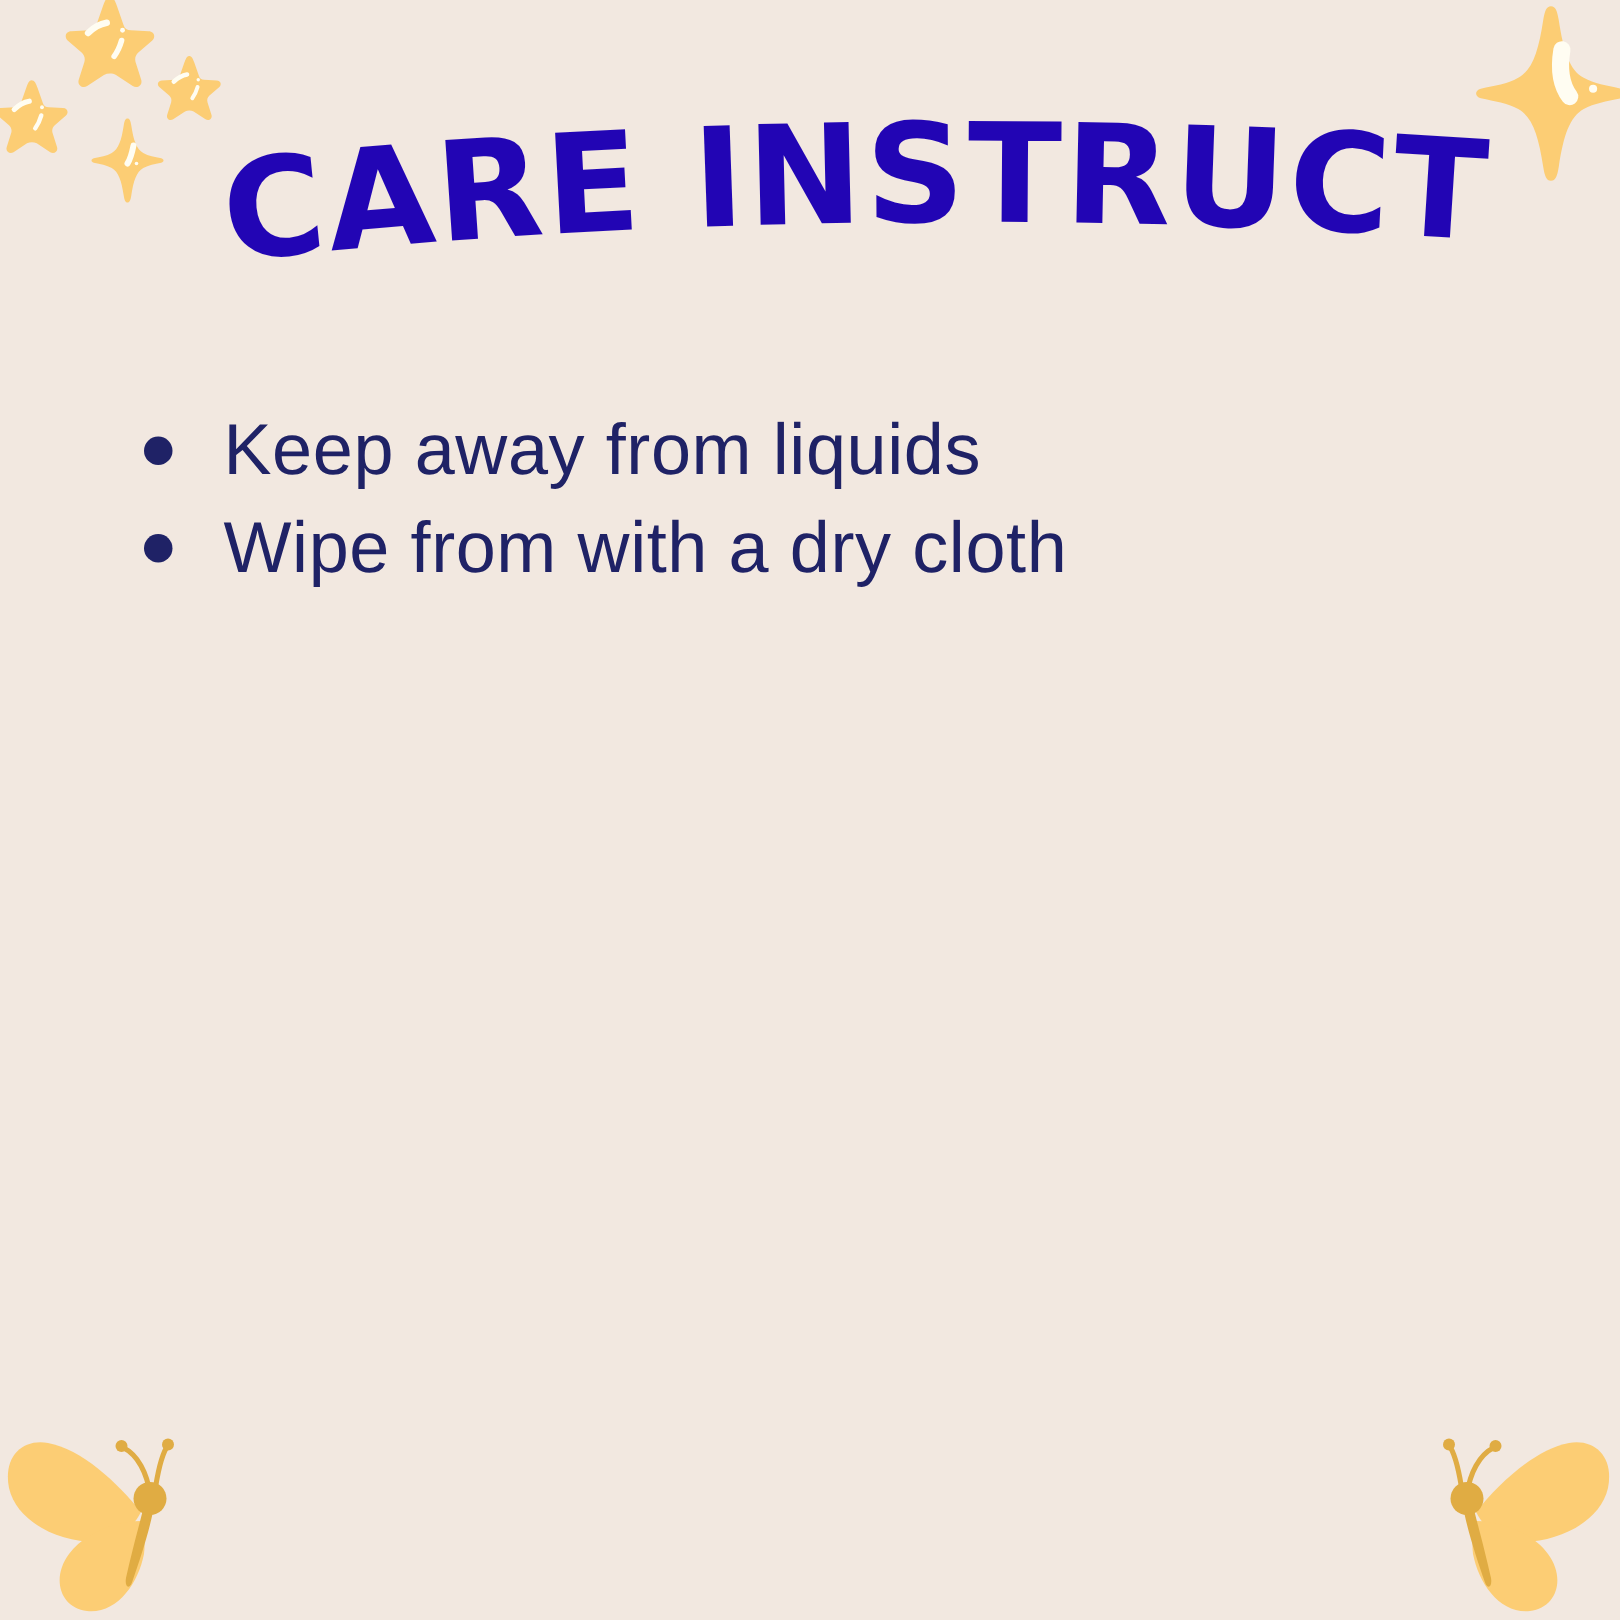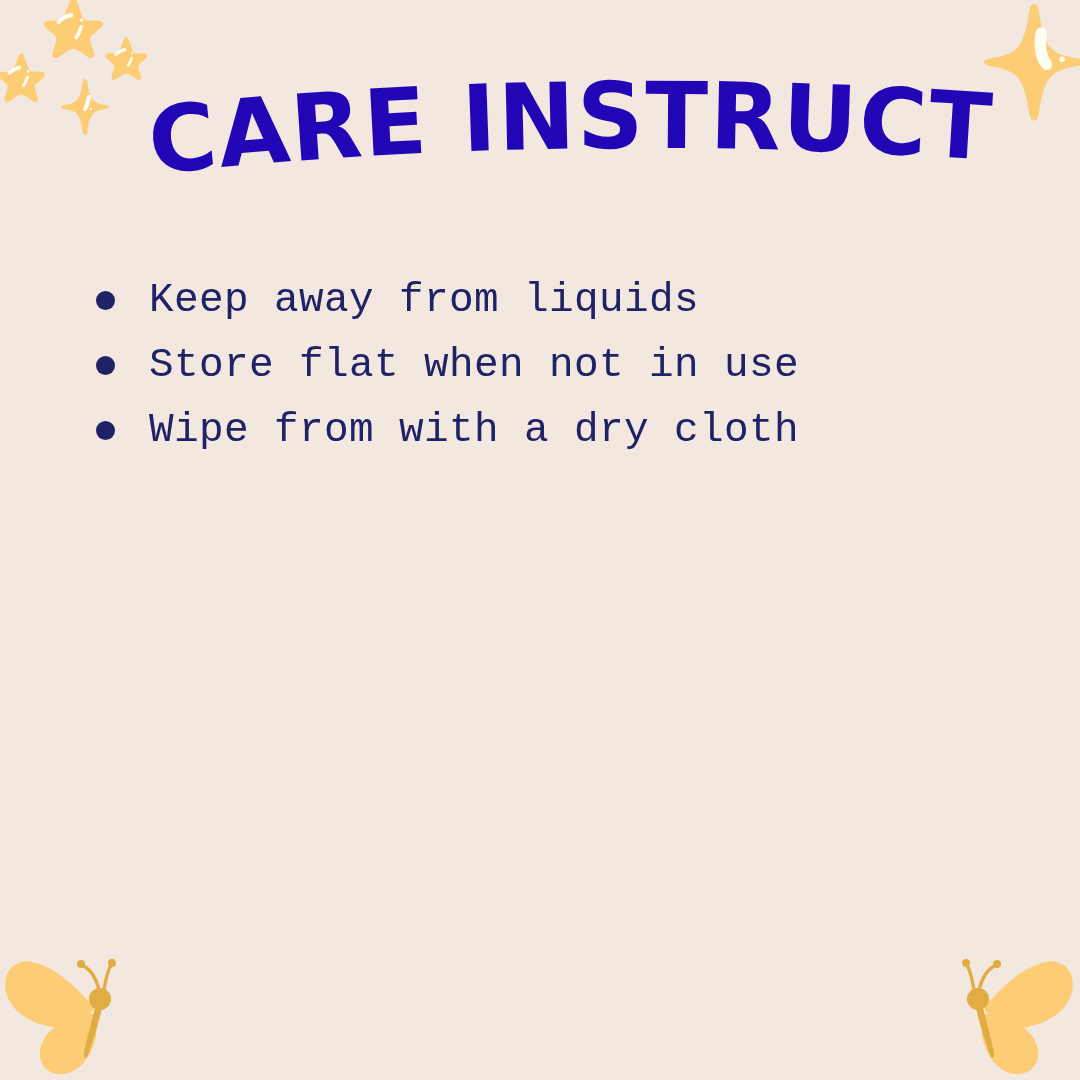--- a/index.html
+++ b/index.html
@@ -61,22 +61,22 @@
   }
   .bullet-dot {
     flex: 0 0 auto;
     width: 19px;
     height: 19px;
     border-radius: 50%;
     background: #1f2266;
     margin-right: 34px;
   }
   .bullet-text {
-    font-family: Liberation Mono, monospace;
-    font-size: 41px;
+    font-family: Liberation Sans, sans-serif;
+    font-size: 48px;
     font-weight: 400;
     color: #1f2266;
     letter-spacing: 0.4px;
     white-space: nowrap;
     line-height: 1;
   }
 
   
   .deco {
     position: absolute;
@@ -107,24 +107,20 @@
       <text id="title-text">
         <textPath href="#title-arc" startOffset="0">CARE INSTRUCTIONS</textPath>
       </text>
     </svg>
   </div>
 
   <ul id="bullet-list">
     <li class="bullet-row">
       <span class="bullet-dot"></span>
       <span class="bullet-text">Keep away from liquids</span>
-    </li>
-    <li class="bullet-row">
-      <span class="bullet-dot"></span>
-      <span class="bullet-text">Store flat when not in use</span>
     </li>
     <li class="bullet-row">
       <span class="bullet-dot"></span>
       <span class="bullet-text">Wipe from with a dry cloth</span>
     </li>
   </ul>
 
   <div class="deco" id="star-big">
     <svg viewBox="0 0 100 100" xmlns="http://www.w3.org/2000/svg">
       <path d="M50 3 C54 3 56 7 58 13 L65 33 C66 37 69 39 73 39 L92 40

